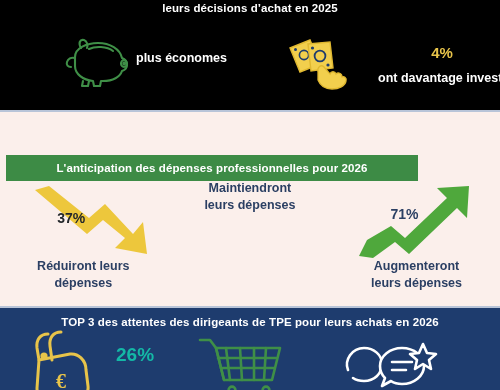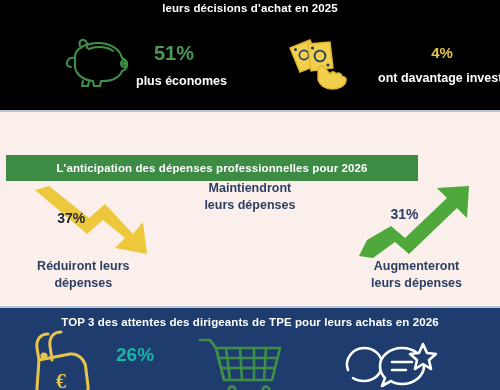--- a/index.html
+++ b/index.html
@@ -109,21 +109,20 @@
               <path d="M12 22 C8 21, 5 23, 4 26 C3 29, 5 31, 8 31"></path>
               <path d="M18 12 C15 7, 17 3, 21 4 C24 5, 25 9, 24 12"></path>
               <ellipse cx="61" cy="27.5" rx="3" ry="3.4"></ellipse>
               <circle cx="61.2" cy="27.5" r="0.9" fill="#3f8f47"></circle>
               <path d="M26 13 C32 10, 44 10, 50 15"></path>
               <path d="M20 45 L19 50 L25 50 L26 45"></path>
             </g>
           </svg>
         </div>
         <div class="txt-box" style="padding-top:12px;">
-          <div class="pct-green">51%</div>
           <div class="sub-white" style="margin-top:9px;margin-left:-18px;">plus économes</div>
         </div>
       </div>
 
       <div class="stat-top">
         <div class="icon-box" style="width:100px;padding-top:2px;padding-left:20px;">
           <svg width="72" height="58" viewBox="0 0 72 58">
             <g>
 
               <path d="M6 16 L26 8 L36 32 L16 40 Z" fill="#f2cf4d" stroke="#e0b830" stroke-width="1.4"></path>
@@ -178,21 +177,21 @@
         <span>Maintiendront</span><br>
         <span>leurs dépenses</span>
       </div>
     </div>
 
     <div class="trend-col">
       <div class="trend-icon-wrap">
         <svg width="130" height="80" viewBox="0 0 130 80" style="margin:0 auto;">
           <path d="M8 74 L16 58 L40 44 L54 56 L96 16 L86 6 L118 4 L116 36 L106 26 L58 72 L44 60 L22 76 Z" fill="#4fa83c"></path>
         </svg>
-        <div class="pct-on-icon pct-dark-blue" style="left:50%;transform:translateX(-50%);top:24px;margin-left:-12px;">31%</div>
+        <div class="pct-on-icon pct-dark-blue" style="left:50%;transform:translateX(-50%);top:24px;margin-left:-12px;">71%</div>
       </div>
       <div class="trend-label">
         <span>Augmenteront</span><br>
         <span>leurs dépenses</span>
       </div>
     </div>
 
   </div>
 
   <div class="band-navy-bot">

